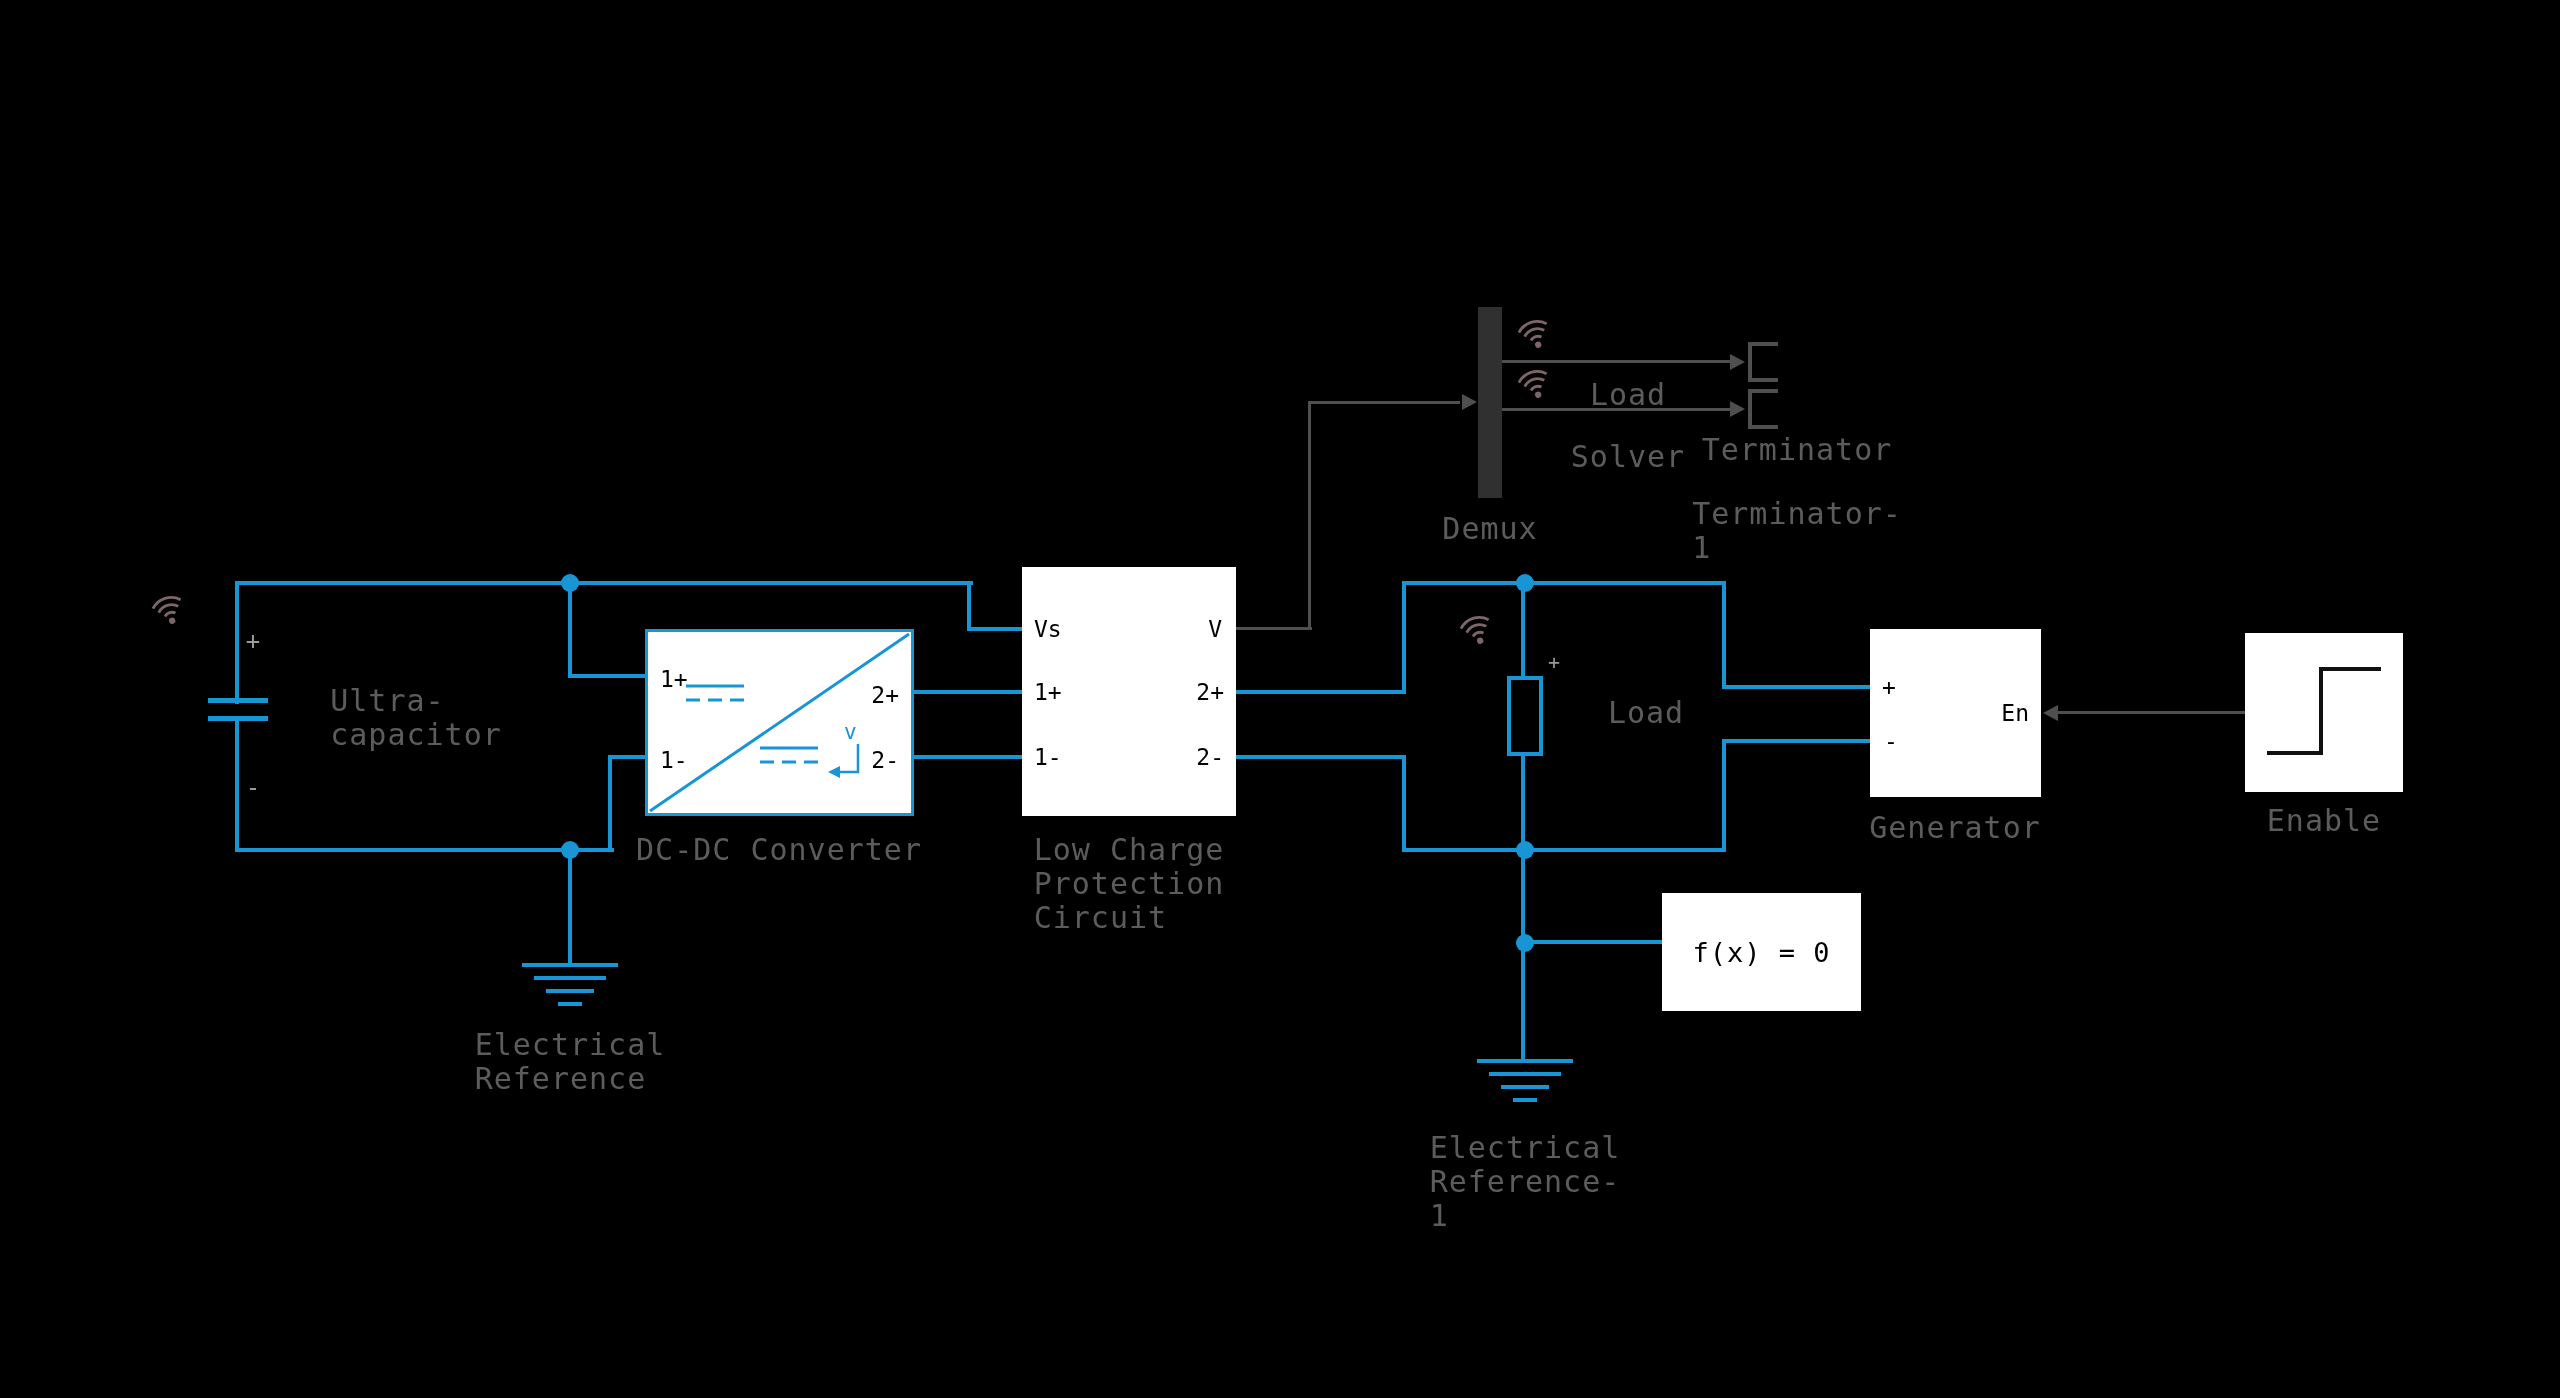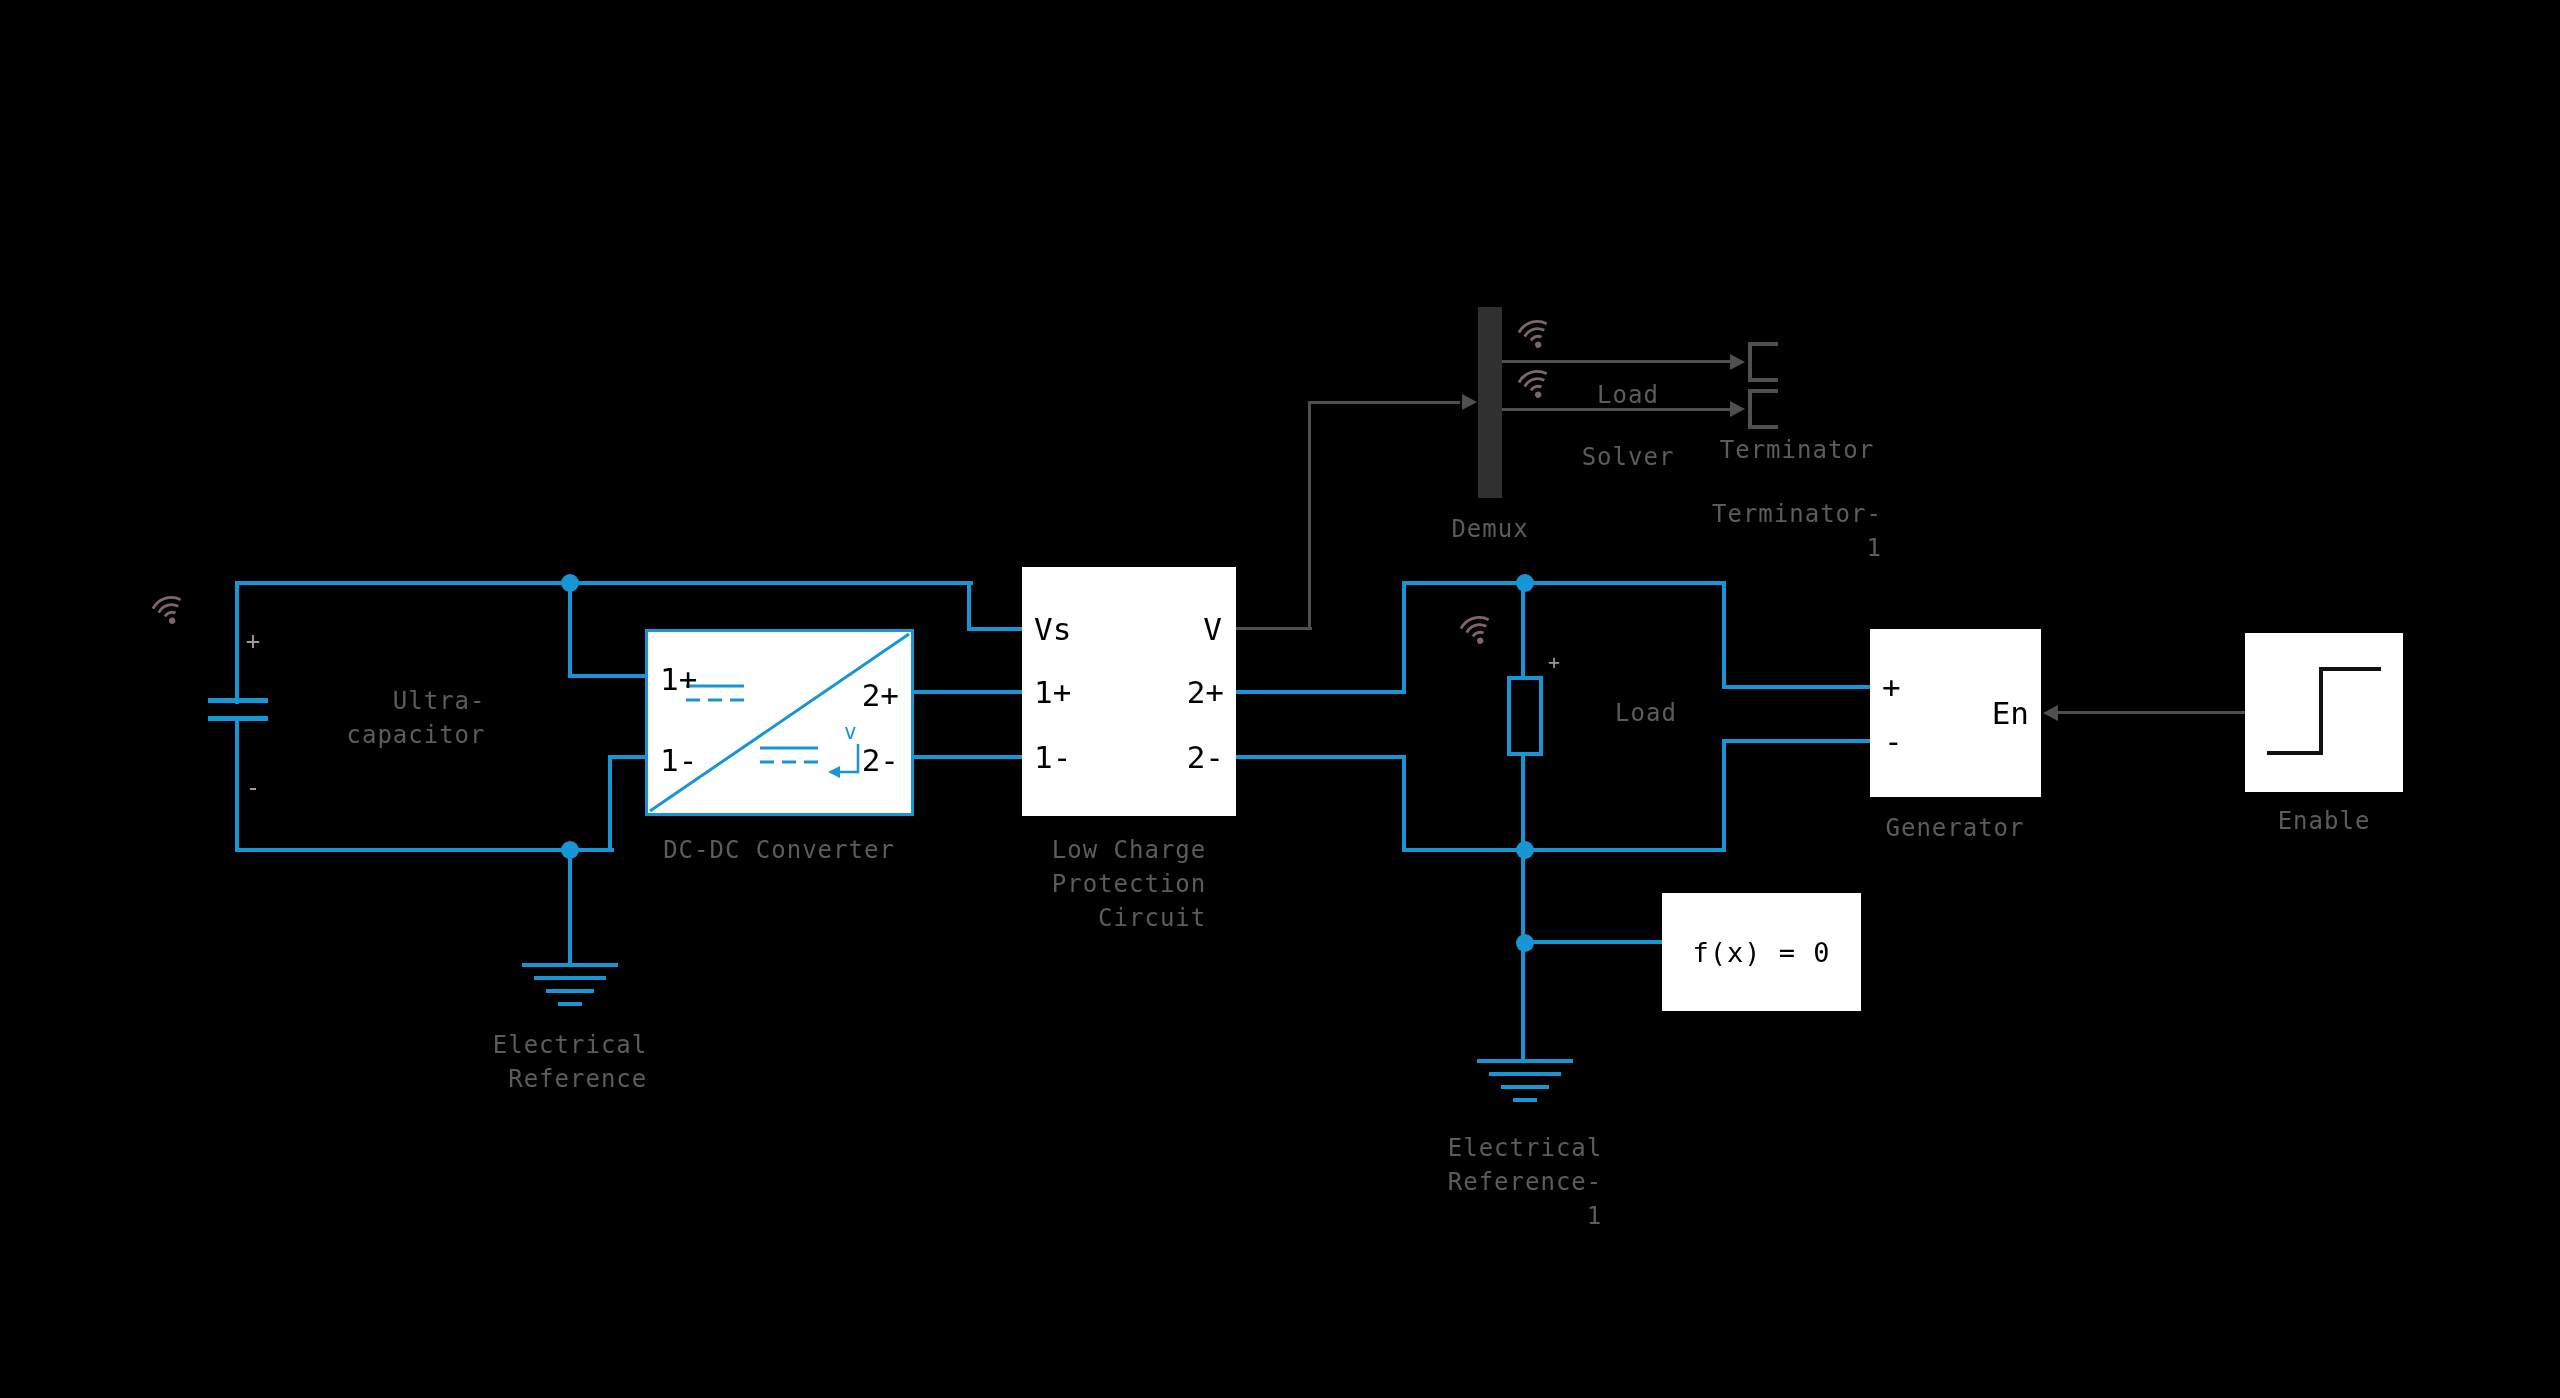--- a/index.html
+++ b/index.html
@@ -16,23 +16,23 @@
   
   .s-h{position:absolute;height:3px;background:var(--signal);}
   .s-v{position:absolute;width:3px;background:var(--signal);}
   .ar-r{position:absolute;width:0;height:0;border-top:8px solid transparent;
         border-bottom:8px solid transparent;border-left:15px solid var(--signal);}
   .ar-l{position:absolute;width:0;height:0;border-top:8px solid transparent;
         border-bottom:8px solid transparent;border-right:15px solid var(--signal);}
   .dot{position:absolute;width:18px;height:18px;border-radius:50%;background:var(--wire);}
   .block{position:absolute;background:var(--block_bg);}
   .pl{position:absolute;transform:translateY(-50%);color:var(--block_text);
-      font-size:31px;line-height:23px;white-space:pre;}
+      font-size:23px;line-height:23px;white-space:pre;}
   .lbl{position:absolute;transform:translateX(-50%);color:var(--label);
-       font-size:24px;line-height:34px;letter-spacing:1px;white-space:pre;text-align:right;}
+       font-size:30px;line-height:34px;letter-spacing:1px;white-space:pre;text-align:left;}
   .pm{position:absolute;transform:translate(-50%,-50%);color:var(--port_mark);
       font-size:24px;line-height:24px;}
   .badge{position:absolute;color:var(--badge);}
   .badge svg{transform:rotate(-18deg);}
   .resistor{position:absolute;border:4px solid var(--wire);background:var(--background);}
   .demuxbar{position:absolute;background:var(--demux);}
   .blue-draw{color:var(--wire);}
   .solver-box{display:flex;align-items:center;justify-content:center;
               font-size:27px;color:var(--block_text);letter-spacing:1px;}
 </style>

